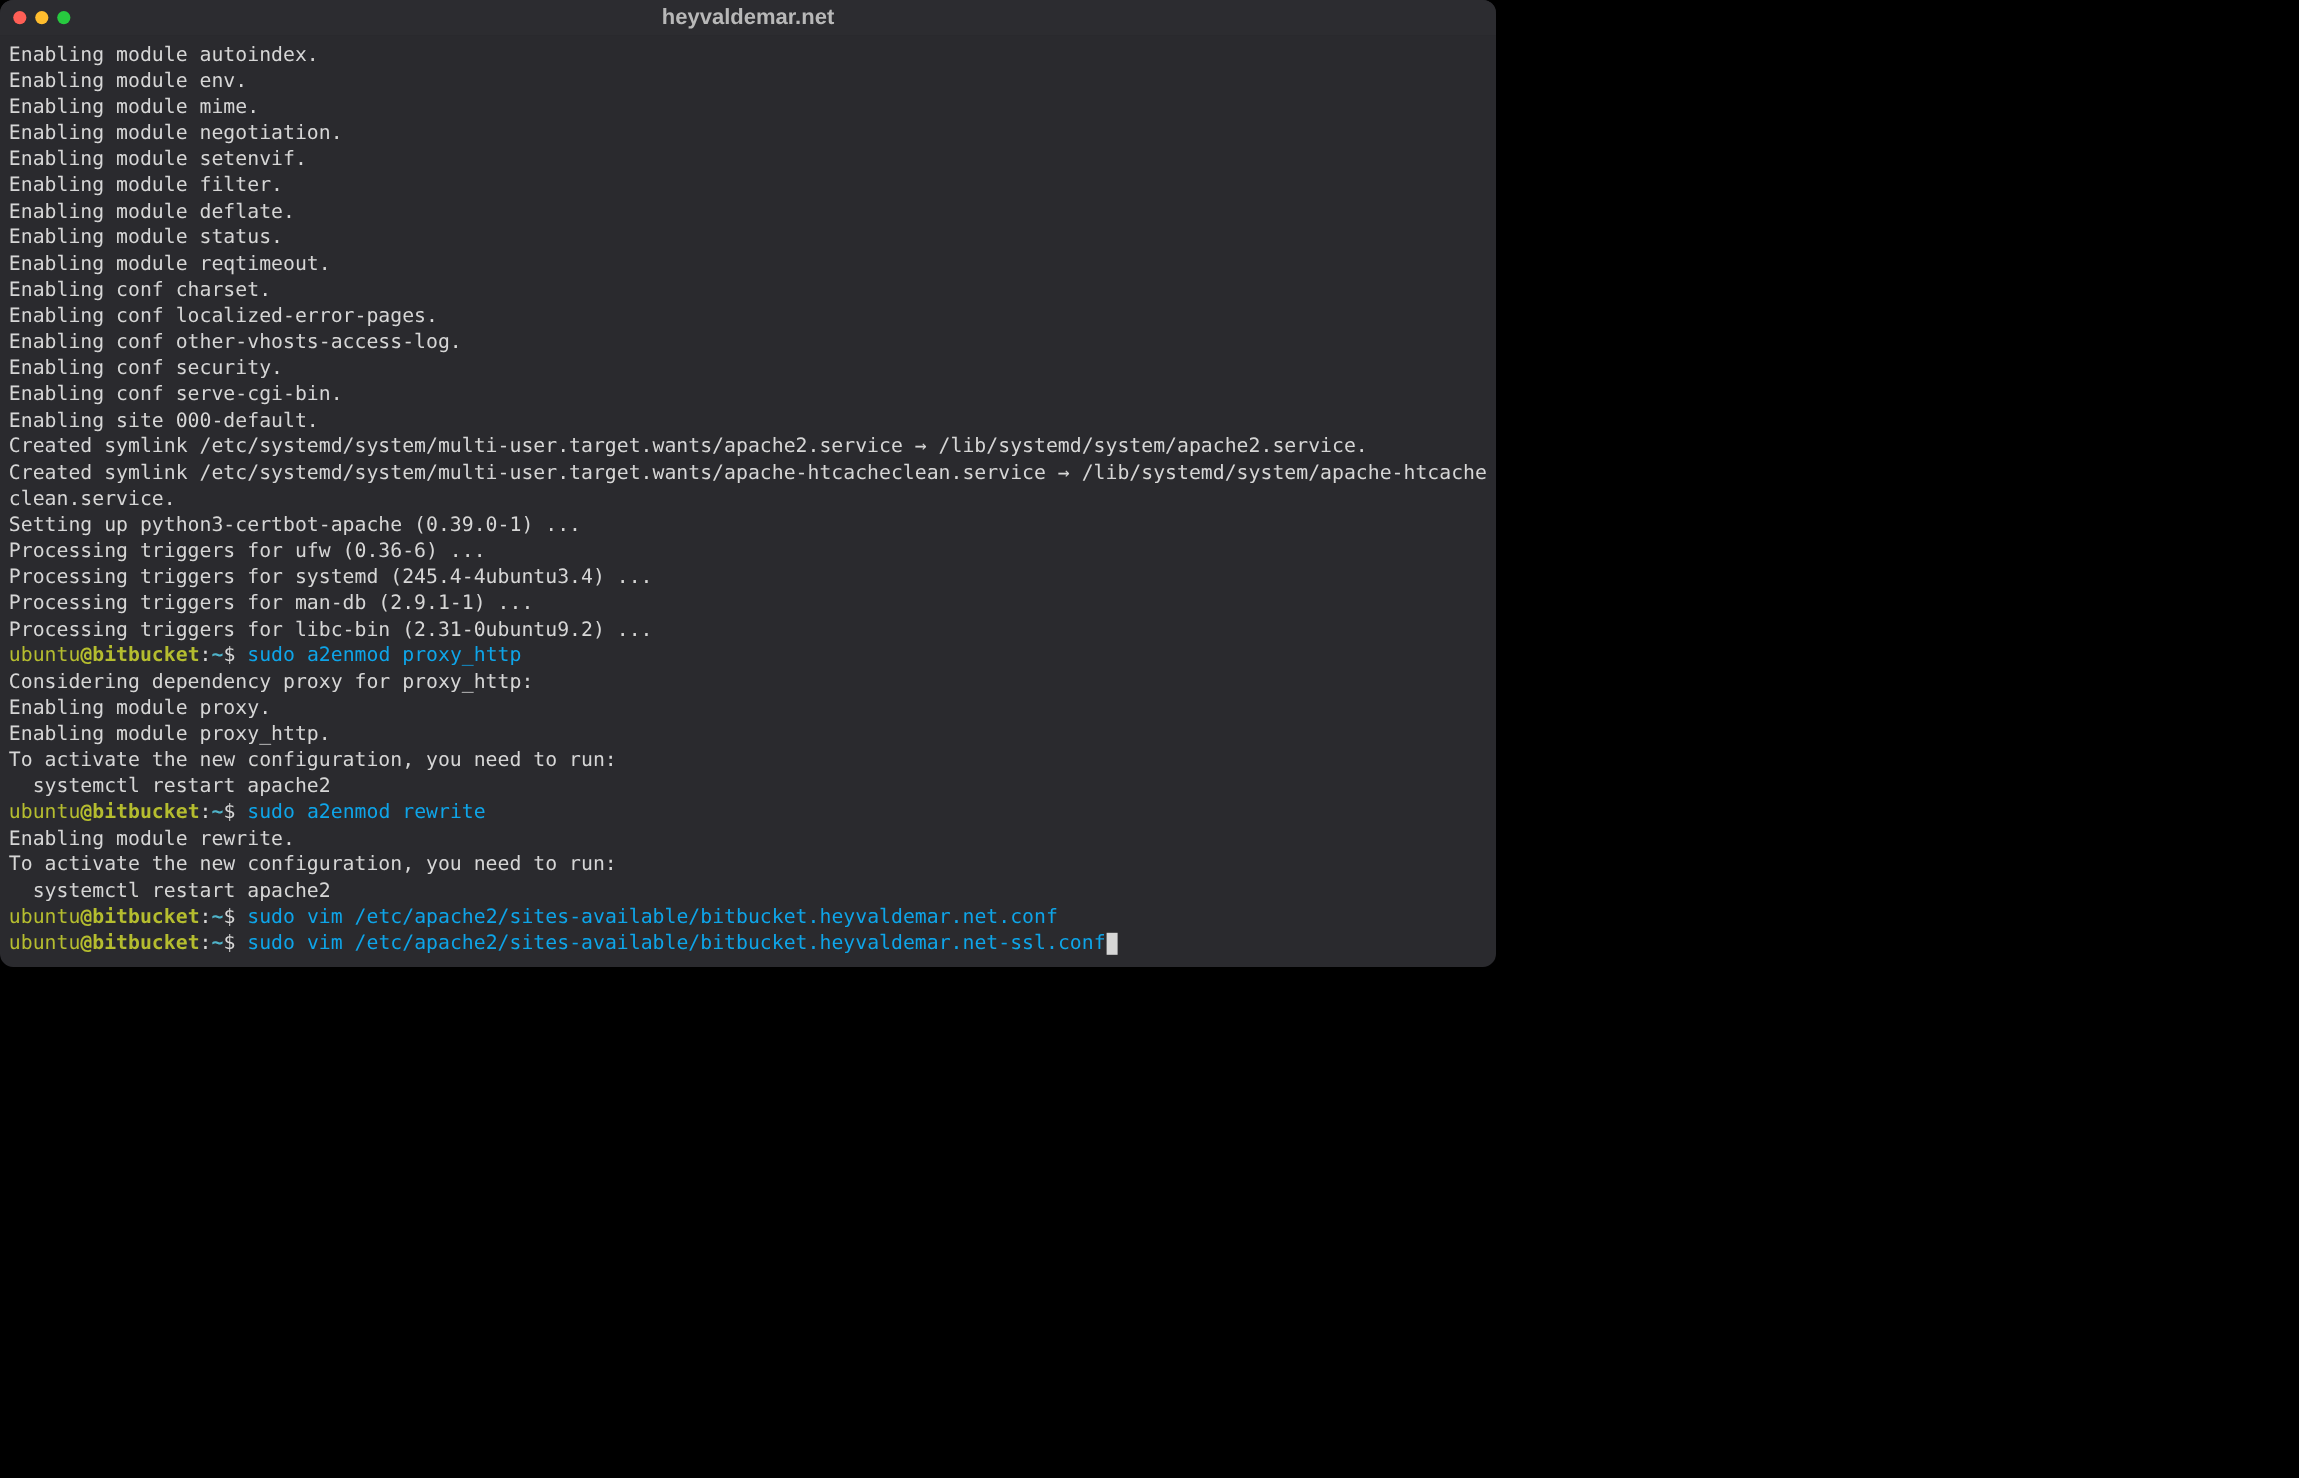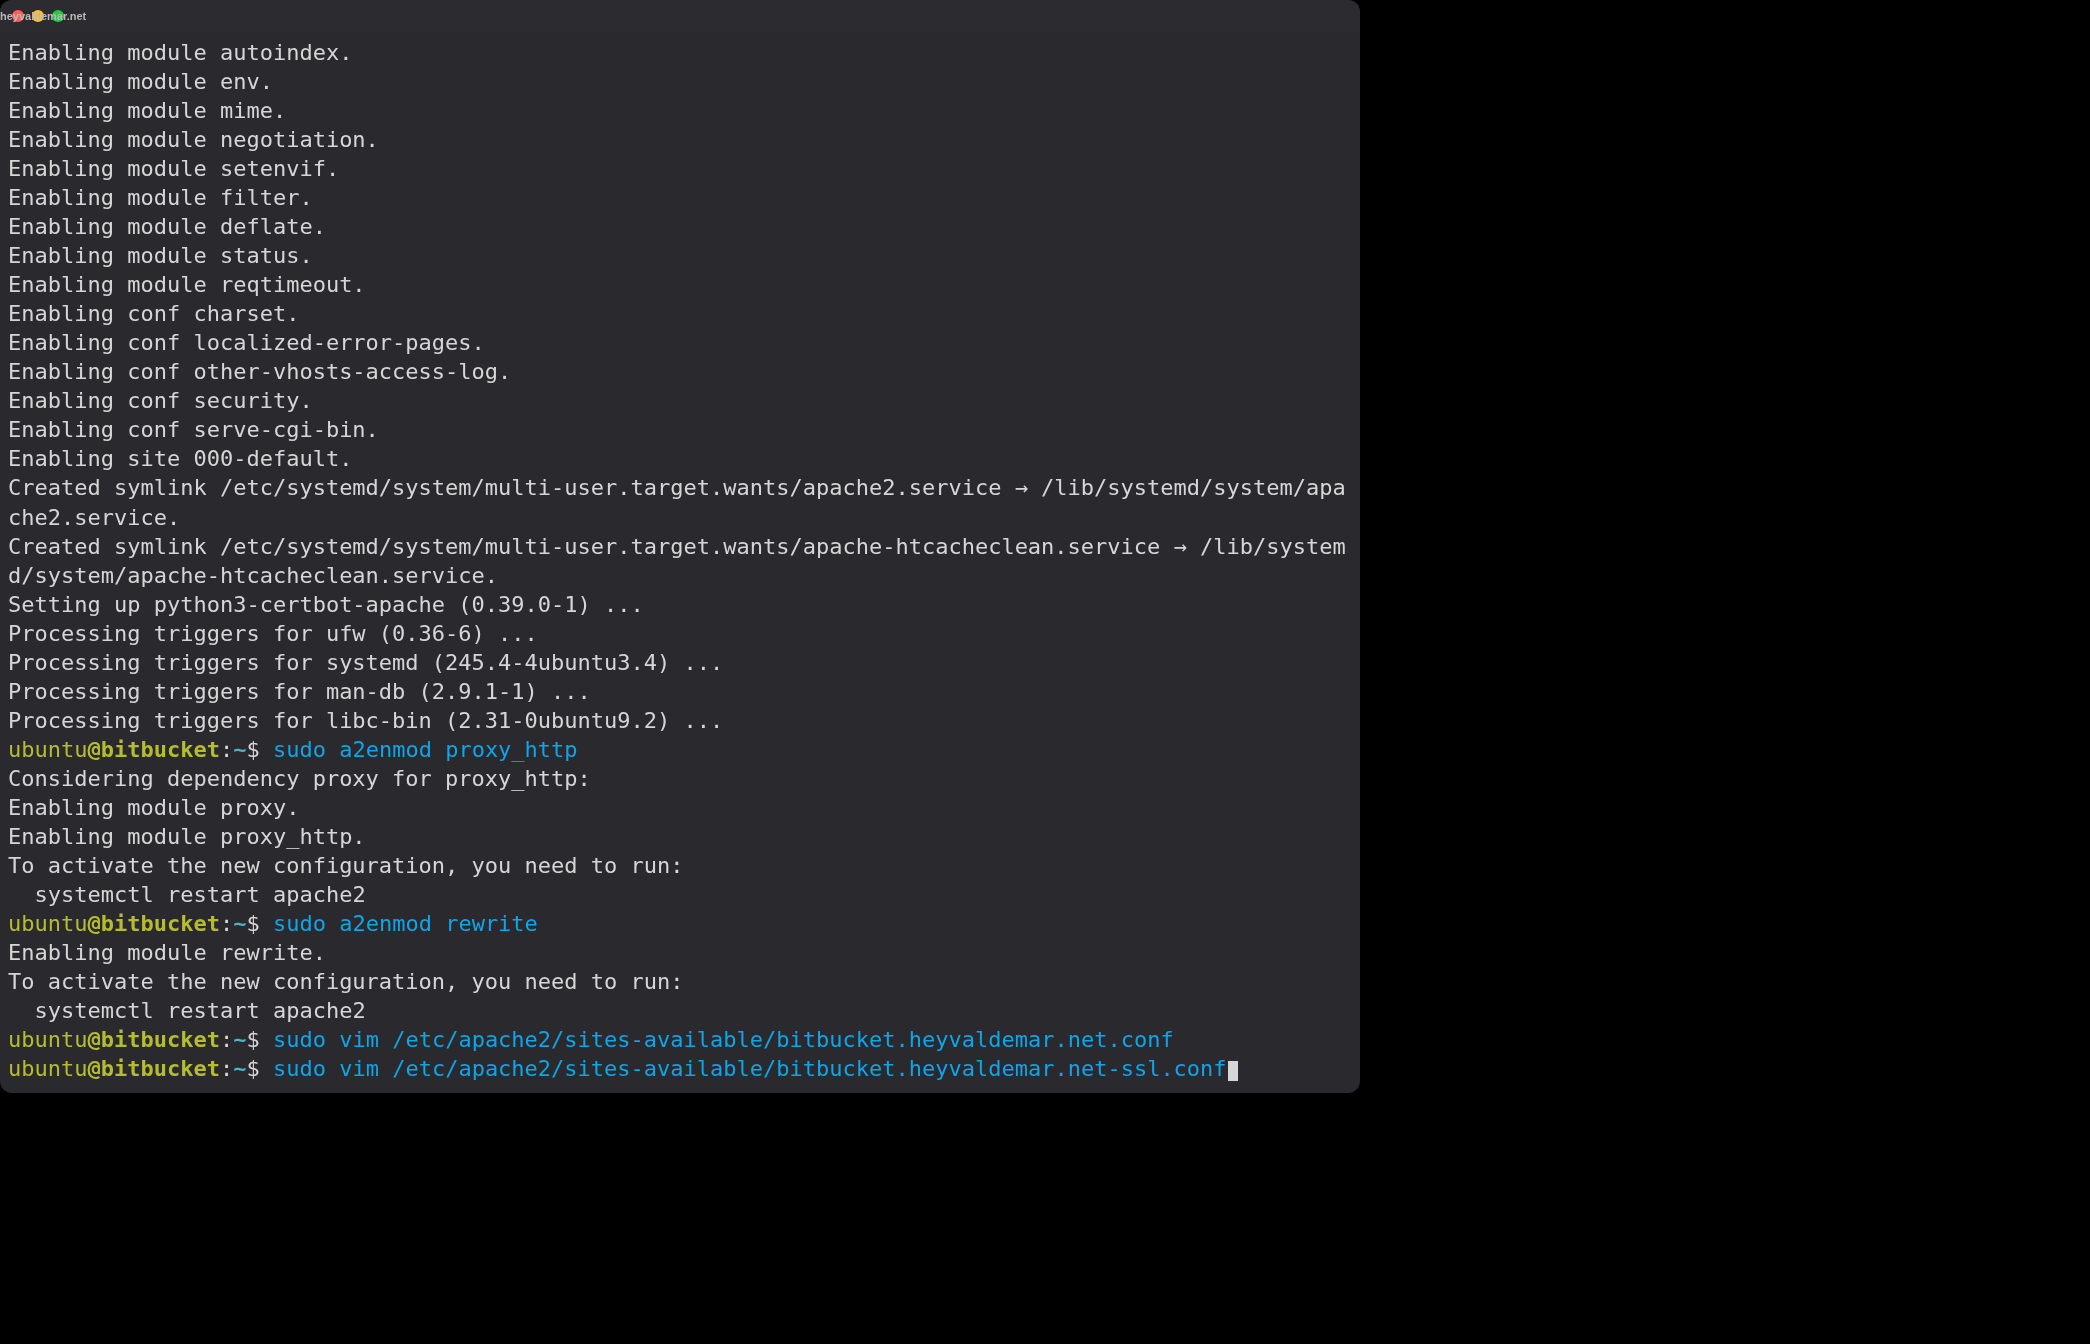--- a/index.html
+++ b/index.html
@@ -36,29 +36,30 @@
     height: 12px;
     border-radius: 50%;
   }
   .red { background: #ff5f56; }
   .yellow { background: #ffbd2e; }
   .green { background: #27c93f; }
   .title {
     position: absolute;
     left: 0;
     right: 0;
+    text-align: center;
     color: #b8b8b8;
-    font-size: 11px;
+    font-size: 20px;
     font-weight: 600;
     font-family: -apple-system, BlinkMacSystemFont, "Helvetica Neue", Arial, sans-serif;
     pointer-events: none;
   }
   .terminal-body {
     padding: 6px 8px 10px 8px;
-    font-size: 22px;
+    font-size: 18px;
     line-height: 1.32;
     color: #d6d6d6;
     white-space: pre-wrap;
     word-break: break-all;
   }
   .line { display: block; }
   .user { color: #b5bd2f; font-weight: normal; }
   .host { color: #b5bd2f; font-weight: bold; }
   .at   { color: #b5bd2f; font-weight: bold; }
   .colon{ color: #d6d6d6; }

